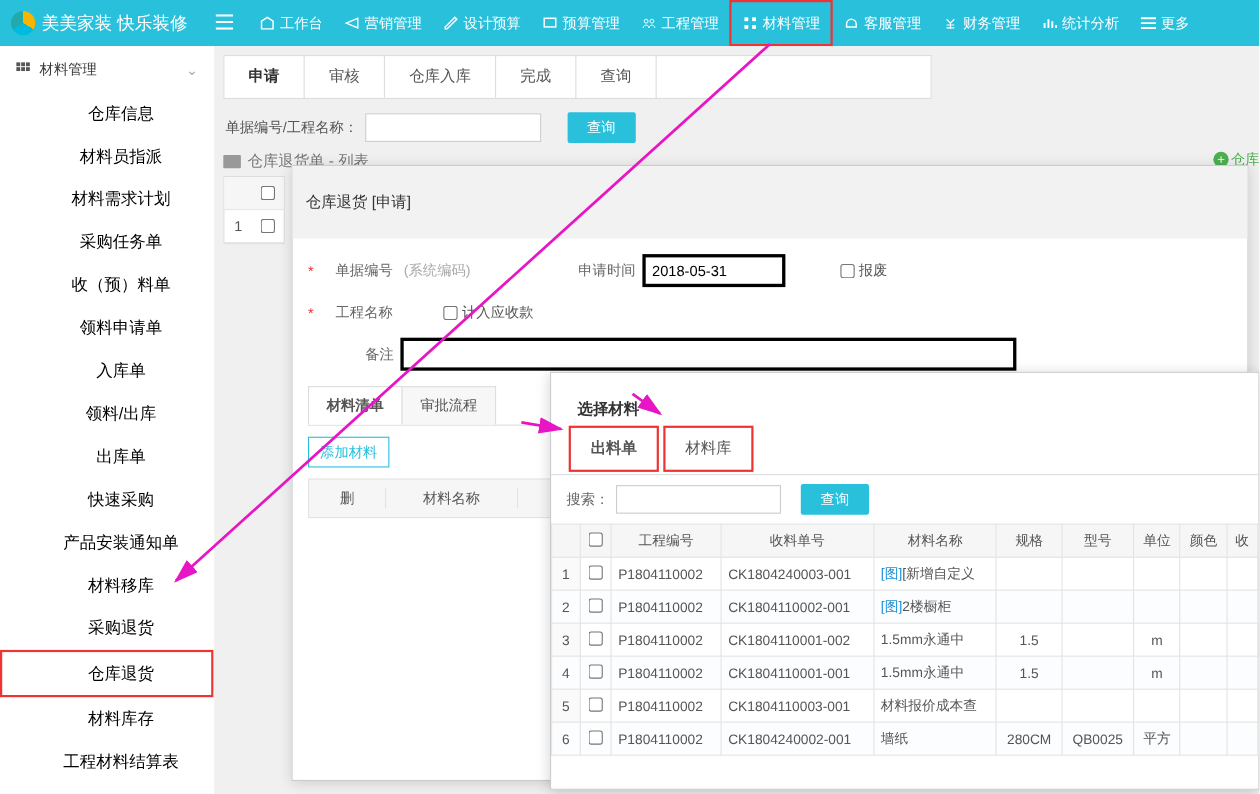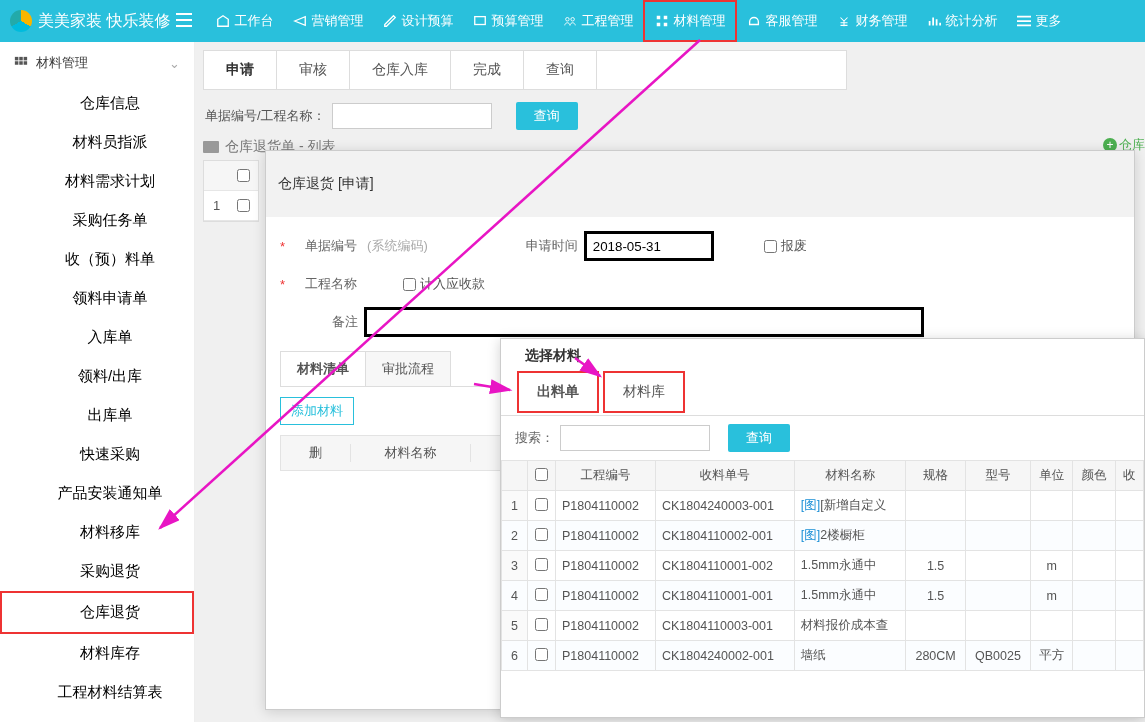--- a/index.html
+++ b/index.html
@@ -1,19 +1,19 @@
 <!DOCTYPE html>
 <html><head>
 <meta charset="utf-8">
 <style>
 * { margin: 0; padding: 0; box-sizing: border-box; }
 body { font-family: "Microsoft YaHei", Arial, sans-serif; font-size: 13px; color: #555; background: #fff; width: 1145px; height: 722px; overflow: hidden; position: relative; }
 .topbar { background: #29c0dc; height: 42px; display: flex; align-items: center; padding: 0 10px; color: #fff; }
 .brand-logo { width: 22px; height: 22px; border-radius: 50%; background: conic-gradient(#f7b500 0 120deg, #0bd 120deg 240deg, #2aa 240deg 360deg); margin-right: 6px; }
-.brand-text { font-size: 16px; font-weight: 400; }
+.brand-text { font-size: 16px; font-weight: 400; margin-right: 20px; }
 .top-menu { display: flex; align-items: center; }
 .top-item { display: flex; align-items: center; padding: 0 10px; height: 42px; cursor: pointer; font-size: 13px; white-space: nowrap; }
 .top-item svg, .top-item .ico { width: 14px; height: 14px; margin-right: 4px; }
 .top-highlighted { border: 2px solid #e33; }
 .hamburger { margin-left: 6px; margin-right: 14px; cursor: pointer; }
 
 .layout { display: flex; height: calc(722px - 42px); }
 .sidebar { width: 195px; background: #fff; border-right: 1px solid #eee; overflow-y: auto; }
 .sidebar-head { display: flex; align-items: center; padding: 12px 14px; color: #3a3a3a; font-weight: 500; }
 .sidebar-head .ico { width: 14px; height: 14px; margin-right: 8px; }
@@ -57,21 +57,21 @@
 .subtabs { display: flex; border-bottom: 1px solid #ddd; margin-top: 6px; }
 .subtab { padding: 8px 16px; border: 1px solid #ddd; border-bottom: none; margin-right: -1px; background: #f7f7f7; cursor: pointer; }
 .subtab.active { background: #fff; font-weight: 600; }
 .addmat { margin: 10px 0; }
 .addmat a { color: #29c0dc; border: 1px solid #29c0dc; padding: 4px 10px; cursor: pointer; display: inline-block; }
 .mat-grid-head { display: flex; background: #f6f6f6; border: 1px solid #e3e3e3; height: 36px; align-items: center; }
 .mat-grid-head .c { border-right: 1px solid #e3e3e3; padding: 0 10px; text-align: center; }
 .mat-grid-head .c1 { width: 70px; } .mat-grid-head .c2 { width: 120px; }
 
 .modal2 { position: absolute; left: 500px; top: 338px; width: 645px; height: 380px; background: #fff; border: 1px solid #ccc; box-shadow: 0 2px 12px rgba(0,0,0,.18); }
-.modal2-head { padding: 8px 12px 4px 24px; font-size: 14px; color: #333; font-weight:600; }
+.modal2-head { padding: 24px 12px 4px 24px; font-size: 14px; color: #333; font-weight:600; }
 .modal2-tabs { display: flex; padding: 0 14px; border-bottom: 1px solid #ddd; }
 .modal2-tab { padding: 10px 18px; cursor: pointer; font-size: 14px; }
 .modal2-tab.active { font-weight: 700; }
 .modal2-tab.boxed { border: 2px solid #e33; margin: 2px; }
 .modal2-search { display: flex; align-items: center; padding: 8px 14px; }
 .modal2-search .lbl { margin-right: 6px; color: #666; }
 .modal2-search input { height: 26px; border: 1px solid #ccc; padding: 0 6px; width: 150px; margin-right: 18px; }
 .tbl { width: 100%; border-collapse: collapse; font-size: 12.5px; }
 .tbl th, .tbl td { border: 1px solid #e3e3e3; padding: 6px 6px; text-align: left; white-space: nowrap; }
 .tbl th { background: #f6f6f6; color: #555; font-weight: 500; text-align: center; }

